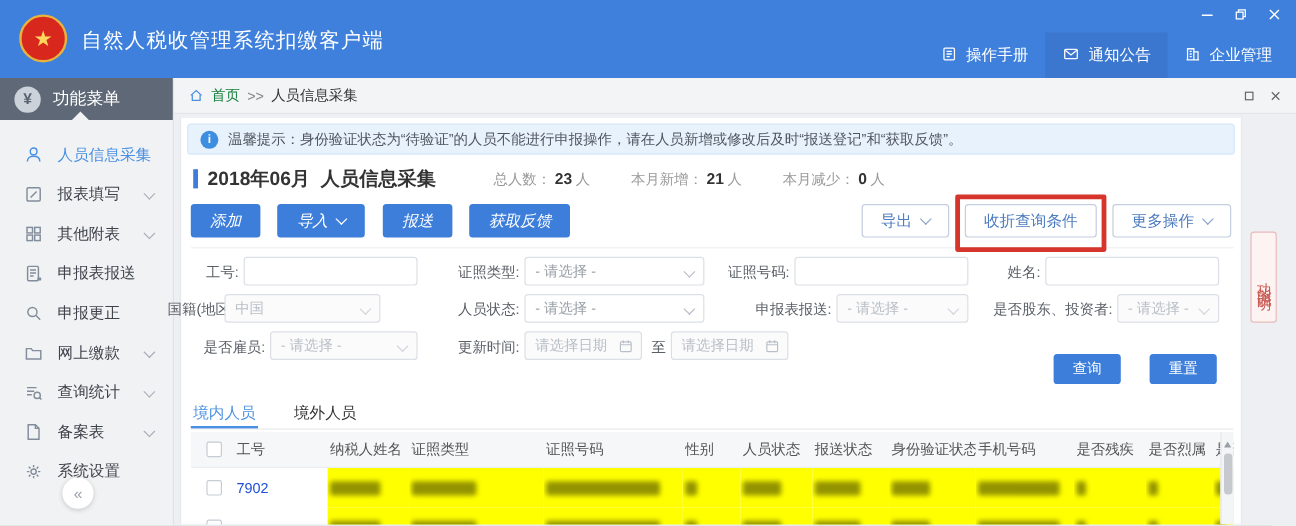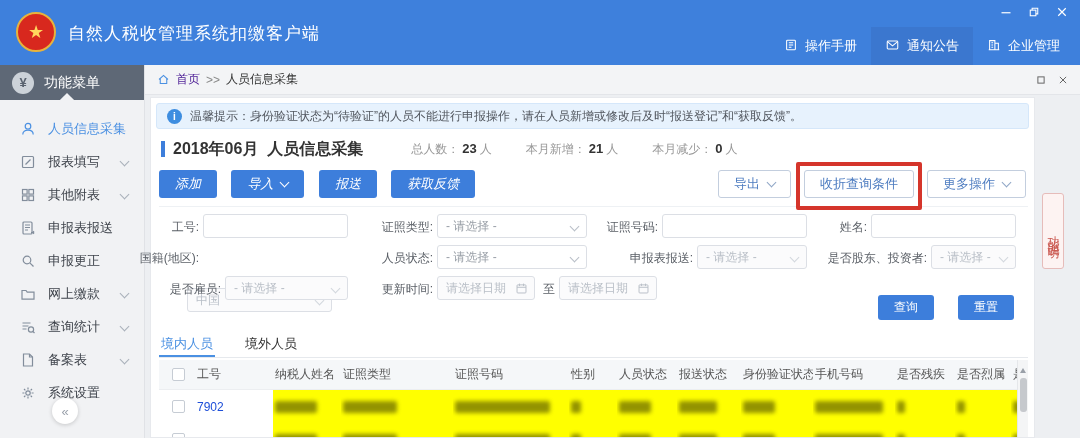--- a/index.html
+++ b/index.html
@@ -36,21 +36,21 @@
   .side-item .chev{ position:absolute; right:16px; top:13px; }
   .collapse-btn{ position:absolute; bottom:14px; left:52px; width:26px; height:26px; border-radius:50%;
                  background:#fff; box-shadow:0 1px 4px rgba(0,0,0,.18); color:#9aa1ab; font-size:13px;
                  display:flex; align-items:center; justify-content:center; }
 
   
   .content{ position:absolute; left:145px; top:65px; width:935px; height:373px; }
   .crumb{ position:absolute; left:0; top:0; width:935px; height:30px; background:#f3f4f6;
           border-bottom:1px solid #e3e5e9; display:flex; align-items:center; padding-left:12px;
           font-size:12px; color:#555; gap:6px; }
-  .crumb .home-link{ color:#4c1d95; }
+  .crumb .home-link{ color:#15803d; }
   .crumb .sep{ color:#888; }
   .crumb .cur{ color:#333; }
   .panelctl{ position:absolute; right:12px; top:9px; display:flex; gap:12px; color:#666; }
 
   .panel{ position:absolute; left:5px; top:32px; width:885px; height:341px; background:#fff; border:1px solid #e7e9ed; }
 
   .notice{ position:absolute; left:5px; top:5px; width:873px; height:26px; background:#e7f2fd;
            border:1px solid #d5e7fa; border-radius:3px; display:flex; align-items:center; gap:8px;
            padding-left:10px; font-size:12px; color:#51565e; }
   .info-i{ width:15px; height:15px; border-radius:50%; background:#3d8de0; color:#fff; font-size:10px;
@@ -378,21 +378,21 @@
               <span class="chev"></span>
           </div>
           <span class="flbl" style="left:425px; width:74px;">证照号码:</span>
           <input class="fi" style="left: 503px; width: 145px;">
           <span class="flbl" style="left:660px; width:48px;">姓名:</span>
           <input class="fi" style="left: 712px; width: 145px;">
         </div>
 
         <div class="frow">
           <span class="flbl" style="left:-30px; width:70px;">国籍(地区):</span>
-          <div class="sel dim" style="left:28px; width:145px;margin-top:43px;">
+          <div class="sel dim" style="left:28px; width:130px;">
             <span>中国</span>
               <span class="chev"></span>
           </div>
           <span class="flbl" style="left:200px; width:74px;">人员状态:</span>
           <div class="sel" style="left:278px; width:150px;">
             <span>- 请选择 -</span>
               <span class="chev"></span>
           </div>
           <span class="flbl" style="left:440px; width:94px;">申报表报送:</span>
           <div class="sel dim" style="left:538px; width:110px;">

